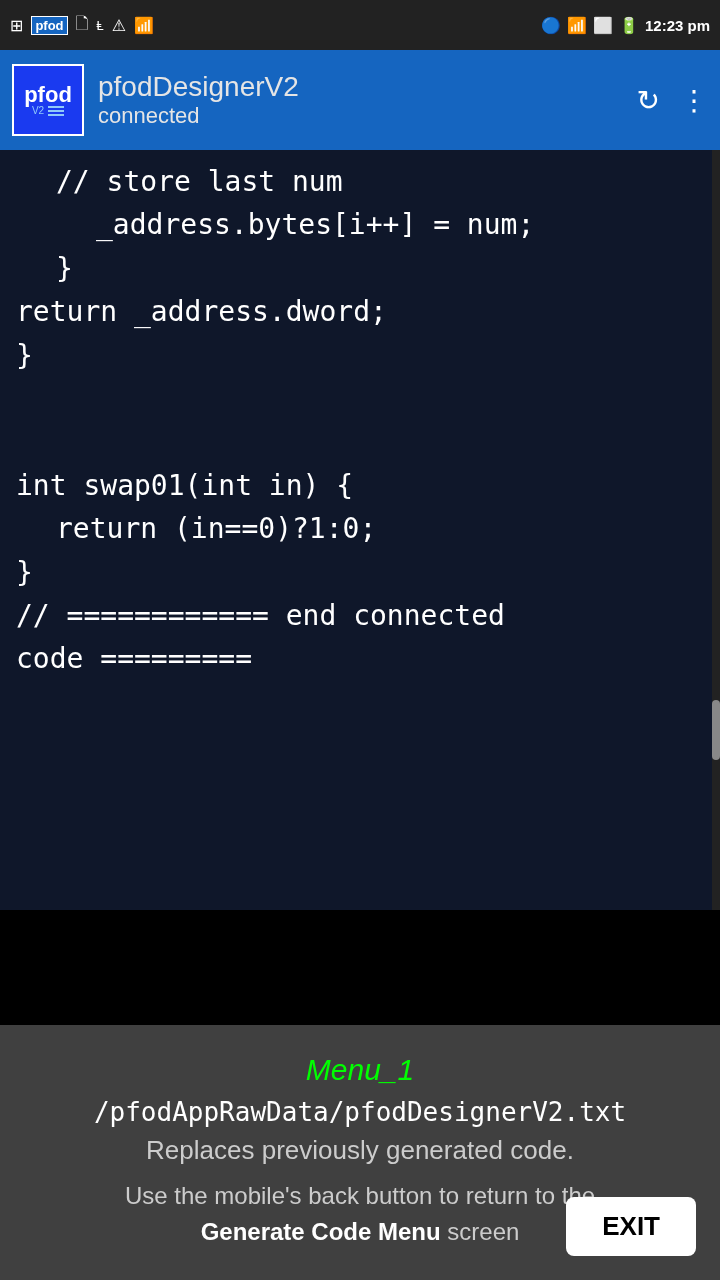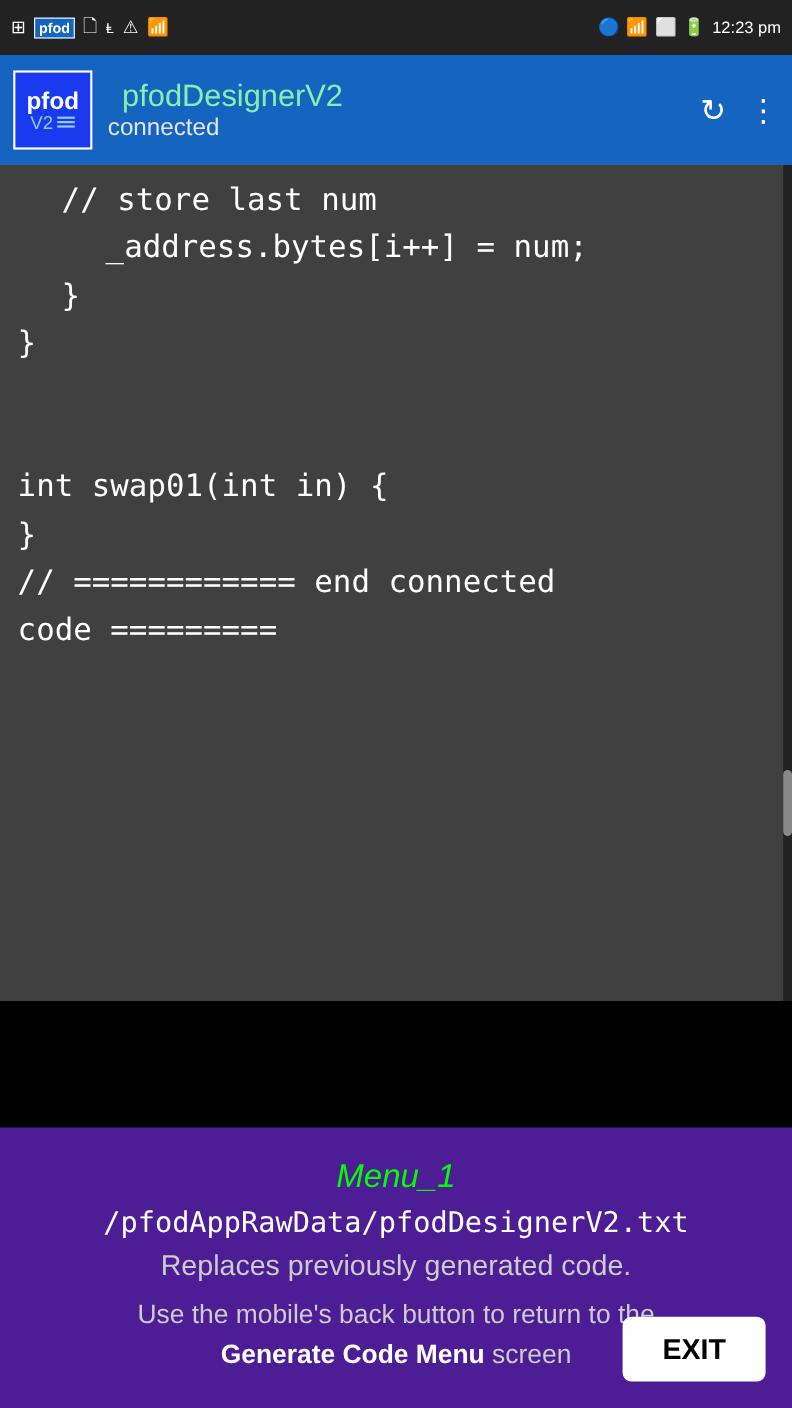--- a/index.html
+++ b/index.html
@@ -34,21 +34,21 @@
       font-size: 14px;
       color: #fff;
     }
     .status-icon {
       color: #fff;
       font-size: 16px;
     }
     .status-time {
       color: #fff;
       font-size: 15px;
-      font-weight: normal;
+      font-weight: bold;
     }
 
     
     #app-bar {
       width: 720px;
       height: 100px;
       background: #1565C0;
       display: flex;
       align-items: center;
       padding: 0 12px;
@@ -66,65 +66,64 @@
       flex-shrink: 0;
     }
     .logo-pfod {
       color: #fff;
       font-size: 22px;
       font-weight: bold;
       line-height: 1;
     }
     .logo-v2 {
       color: #90CAF9;
-      font-size: 17px;
+      font-size: 10px;
       line-height: 1;
       display: flex;
       align-items: center;
       gap: 4px;
     }
     .logo-lines {
       display: flex;
       flex-direction: column;
       gap: 2px;
     }
     .logo-line {
       width: 16px;
       height: 2px;
       background: #90CAF9;
     }
     #app-title-area {
       flex: 1;
     }
     #app-title {
-      color: #86efac;
+      color: #e5e5e5;
       font-size: 28px;
       font-weight: normal;
-      margin-left: 13px;
     }
     #app-subtitle {
       color: #e5e5e5;
       font-size: 22px;
     }
     .app-bar-actions {
       display: flex;
       align-items: center;
       gap: 20px;
       margin-left: auto;
     }
     .action-icon {
       color: #fff;
       font-size: 28px;
       cursor: pointer;
     }
 
     
     #code-area {
       width: 720px;
-      background: #404040;
+      background: #0f172a;
       color: #fff;
       font-family: monospace;
       font-size: 28px;
       line-height: 1.55;
       padding: 10px 16px 20px 16px;
       position: relative;
       height: 760px;
       overflow: hidden;
     }
 
@@ -143,21 +142,21 @@
       top: 550px;
       width: 8px;
       height: 60px;
       background: #888;
       border-radius: 4px;
     }
 
     
     #bottom-panel {
       width: 720px;
-      background: #4c1d95;
+      background: #404040;
       padding: 28px 30px 30px 30px;
       position: absolute;
       bottom: 0;
       left: 0;
     }
     #menu-title {
       color: #00FF00;
       font-size: 30px;
       font-style: italic;
       text-align: center;
@@ -250,24 +249,26 @@
   <div class="app-bar-actions">
     <span class="action-icon">↻</span>
     <span class="action-icon">⋮</span>
   </div>
 </div>
 
 <div id="code-area">
   <div class="code-indent1">// store last num</div>
   <div class="code-indent2">_address.bytes[i++] = num;</div>
   <div class="code-indent1">}</div>
+  <div>return _address.dword;</div>
   <div>}</div>
   <div>&nbsp;</div>
   <div>&nbsp;</div>
   <div>int swap01(int in) {</div>
+  <div class="code-indent1">return (in==0)?1:0;</div>
   <div>}</div>
   <div>// ============ end connected</div>
   <div>code =========</div>
 
   <div id="scrollbar">
     <div id="scrollbar-thumb"></div>
   </div>
 </div>
 
 <div id="bottom-panel">

